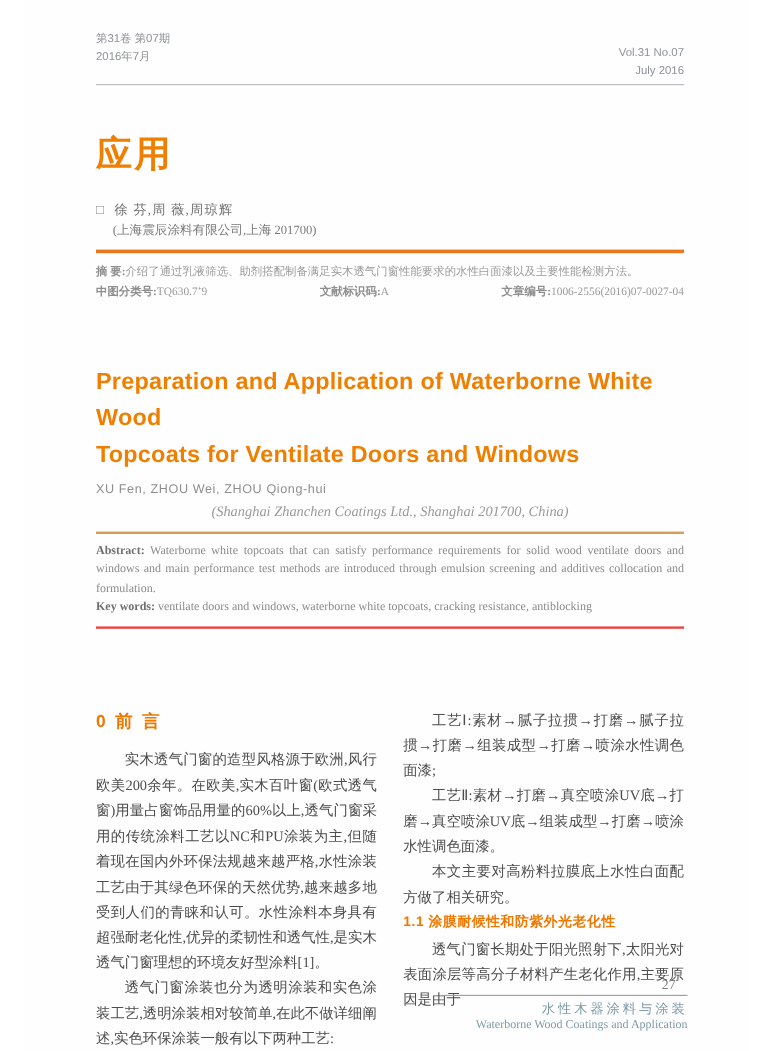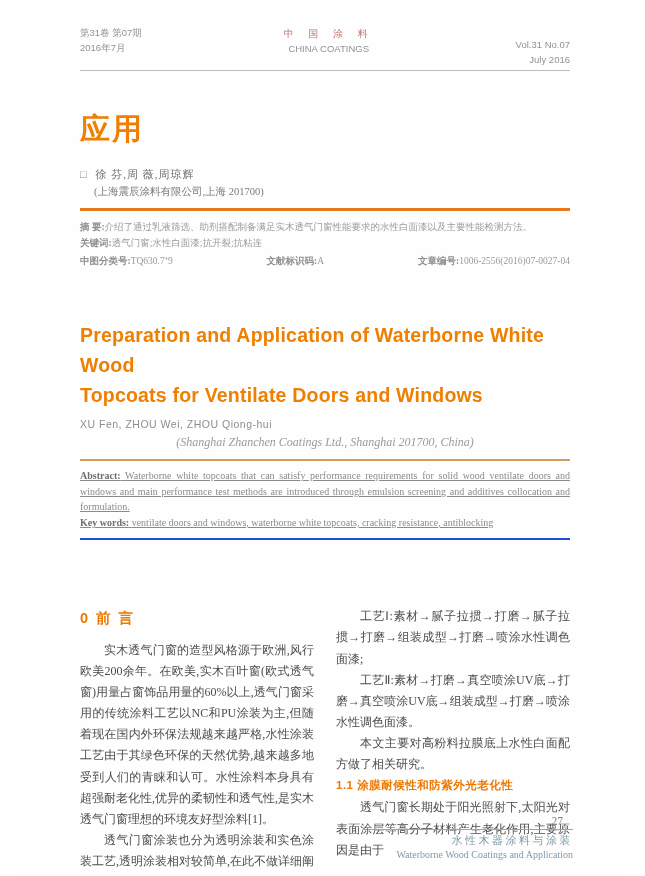--- a/index.html
+++ b/index.html
@@ -58,27 +58,26 @@
     color: #ef7f00;
     letter-spacing: 0.2px;
   }
   .authors-en { margin-top: 8px; font-family: "Liberation Sans", sans-serif; font-size: 10.5px; color: #8e8e8e; letter-spacing: 0.5px; }
   .affil-en { margin-top: 5px; font-style: italic; font-size: 12px; color: #9a9a9a; text-align: center; }
 
   
   .abs-en-box {
     margin-top: 9px;
     border-top: 2px solid #d99a5b;
-    border-bottom: 2px solid #1d4ed8;
+    border-bottom: 2px solid #ef4444;
     padding: 7px 0 8px 0;
     font-size: 10px;
     line-height: 1.55;
     color: #8b8b8b;
     text-align: justify;
-    text-decoration: underline;
   }
   .abs-en-box .lbl { font-weight: bold; color: #6f6f6f; }
 
   
   .columns { display: flex; gap: 22px; margin-top: 66px; }
   .col { width: 254px; font-size: 12px; line-height: 1.76; color: #4c4c4c; text-align: justify; }
   .col p { margin: 0; text-indent: 2em; }
   .h-sec {
     font-family: "Liberation Sans", sans-serif;
     font-weight: bold;
@@ -109,24 +108,20 @@
 </head>
 <body>
 
 <div class="page">
 
   <div class="masthead">
     <div class="mh-col mh-left">
       <div>第31卷 第07期</div>
       <div>2016年7月</div>
     </div>
-    <div class="mh-col mh-center">
-      <div class="journal-zh">中 国 涂 料</div>
-      <div>CHINA COATINGS</div>
-    </div>
     <div class="mh-col mh-right">
       <div>Vol.31 No.07</div>
       <div>July 2016</div>
     </div>
   </div>
   <hr class="mh-rule">
 
   <div class="title-zh">
     <div>应用</div>
   </div>
@@ -134,23 +129,20 @@
   <div class="authors-zh-row">
     <span class="author-marker">□</span>
     <span>徐  芬,周  薇,周琼辉</span>
   </div>
   <div class="affil-zh">(上海震辰涂料有限公司,上海  201700)</div>
   <hr class="orange-rule">
 
   <div class="abs-zh">
     <div>
       <span class="lbl">摘  要:</span><span>介绍了通过乳液筛选、助剂搭配制备满足实木透气门窗性能要求的水性白面漆以及主要性能检测方法。</span>
-    </div>
-    <div>
-      <span class="lbl">关键词:</span><span>透气门窗;水性白面漆;抗开裂;抗粘连</span>
     </div>
     <div class="clc-row">
       <span><span class="lbl">中图分类号:</span><span>TQ630.7⁺9</span></span>
       <span><span class="lbl">文献标识码:</span><span>A</span></span>
       <span><span class="lbl">文章编号:</span><span>1006-2556(2016)07-0027-04</span></span>
     </div>
   </div>
 
   <div class="title-en">
     <div>Preparation and Application of Waterborne White Wood</div>

